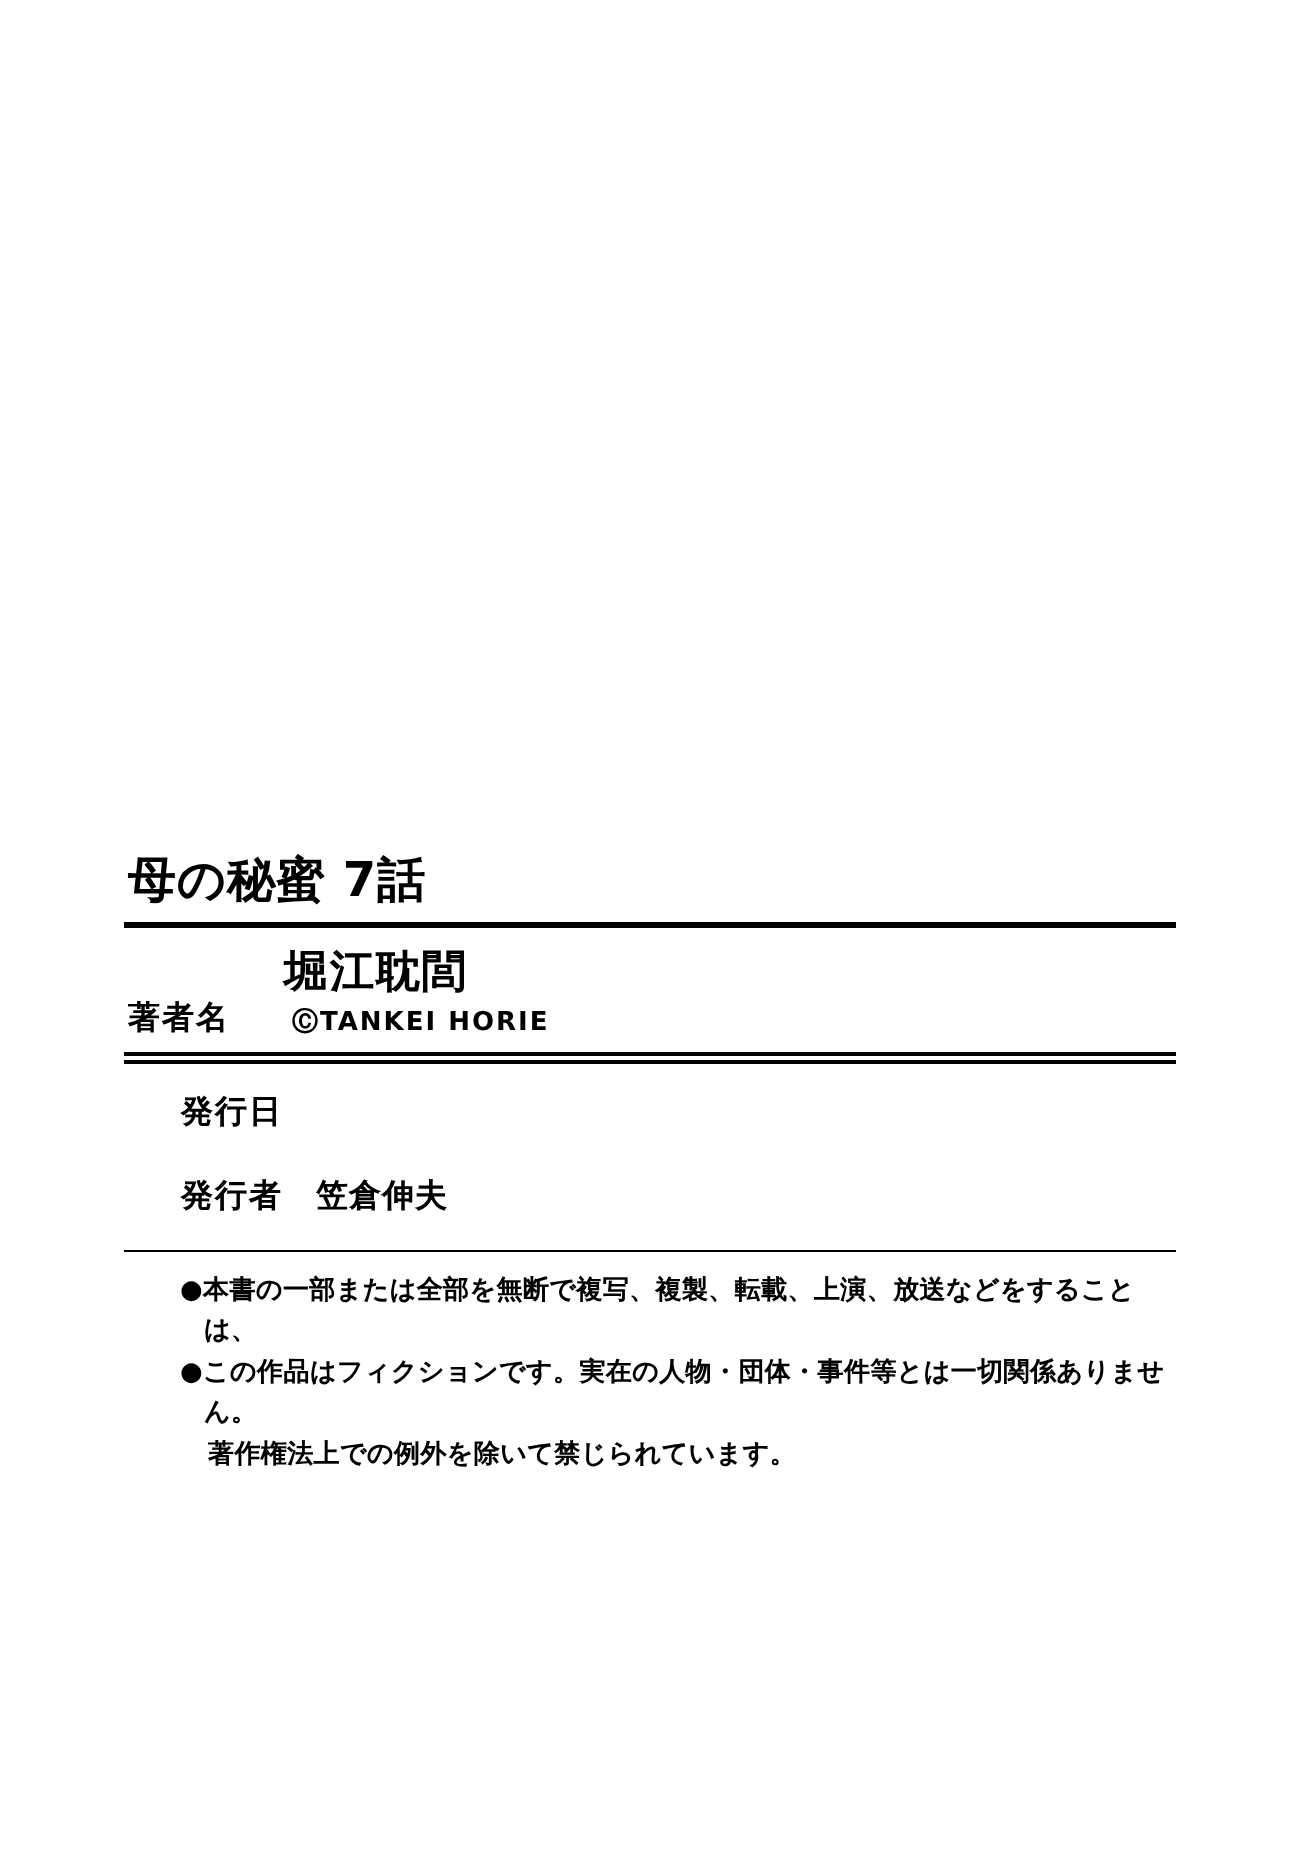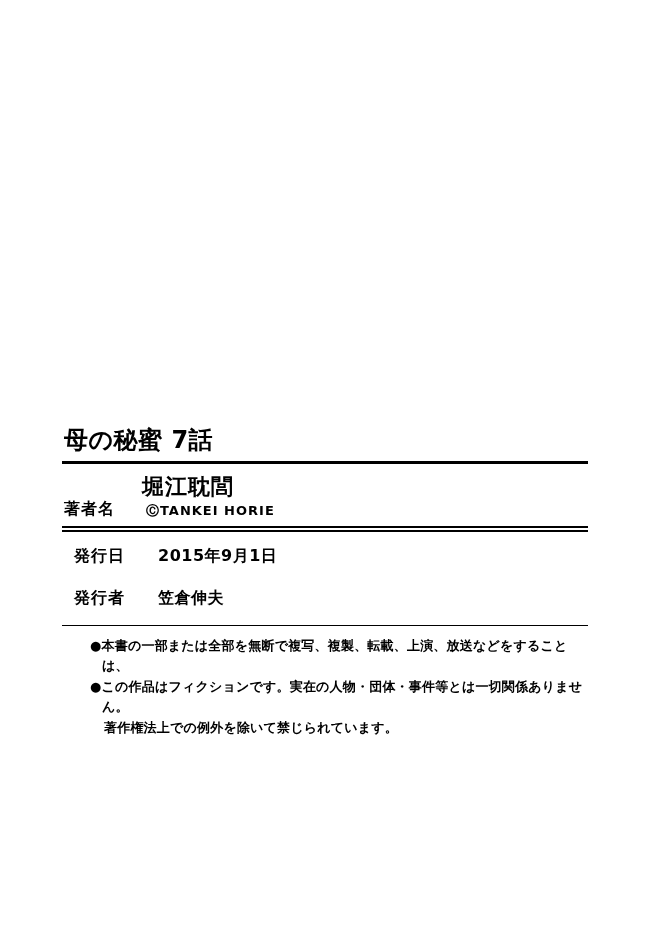--- a/index.html
+++ b/index.html
@@ -84,20 +84,21 @@
   .author-romaji {
     font-size: 13px;
     font-weight: bold;
     letter-spacing: 1px;
     margin-top: 2px;
     padding-left: 4px;
   }
 
   .pub-rows {
     padding: 14px 0 10px 0;
+    text-align: center;
   }
   .pub-row {
     display: flex;
     align-items: baseline;
     font-size: 16px;
     font-weight: bold;
     margin-bottom: 21px;
     padding-left: 12px;
   }
   .pub-row:last-child {
@@ -153,21 +154,20 @@
 
     <div class="rule-double">
       <div class="a"></div>
       <div class="gap"></div>
       <div class="b"></div>
     </div>
 
     <div class="pub-rows">
       <div class="pub-row">
         <div class="pub-label">発行日</div>
-        <div class="pub-value">2015年9月1日</div>
       </div>
       <div class="pub-row">
         <div class="pub-label">発行者</div>
         <div class="pub-value">笠倉伸夫</div>
       </div>
     </div>
 
     <div class="rule-thin"></div>
 
     <div class="notes">

